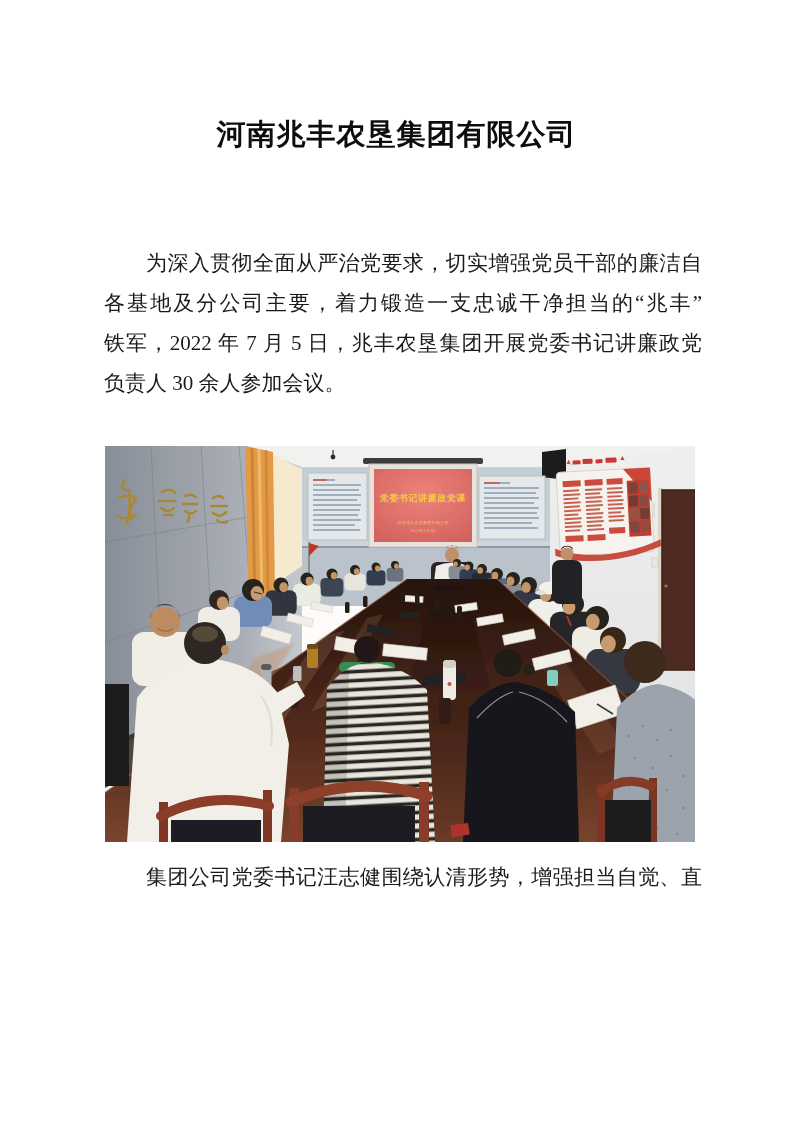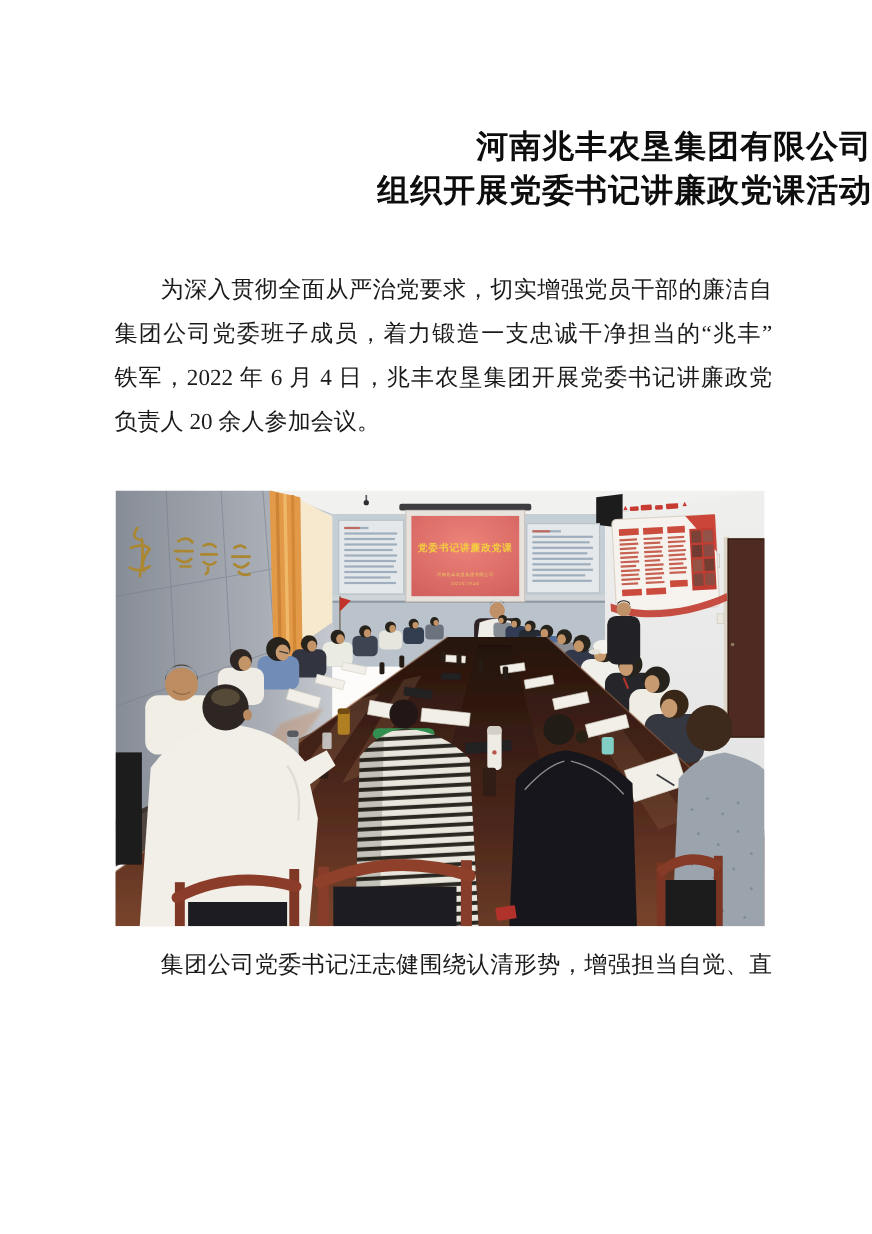--- a/index.html
+++ b/index.html
@@ -2,21 +2,21 @@
 <html><head>
 <meta charset="utf-8">
 <style>
   html,body{margin:0;padding:0;background:#ffffff;}
   .page{
     position:relative;width:793px;height:1122px;background:#ffffff;overflow:hidden;
     font-family:"Liberation Serif","DejaVu Serif",serif;color:#161616;
   }
   .doc-title{position:absolute;top:114px;left:0;width:793px;}
   .t-line{
-    text-align:right;font-size:29px;line-height:40px;height:40px;
+    text-align:center;font-size:29px;line-height:40px;height:40px;
     font-weight:700;color:#0d0d0d;letter-spacing:1px;
   }
   .para{position:absolute;left:104px;width:598px;}
   .para1{top:243px;}
   .para2{top:857px;}
   .p-line{
     font-size:21px;line-height:40px;height:40px;white-space:nowrap0;
     text-align:justify;text-align-last:justify;color:#1a1a1a;
   }
   .p-line.first{text-indent:42px;}
@@ -26,28 +26,27 @@
   .scr-title{font-family:"Liberation Sans","DejaVu Sans",sans-serif;font-weight:bold;letter-spacing:0.8px;}
   .scr-sub{font-family:"Liberation Sans","DejaVu Sans",sans-serif;letter-spacing:0.3px;}
 </style>
 </head>
 <body>
 
 <div class="page">
 
   <div class="doc-title">
     <div class="t-line">河南兆丰农垦集团有限公司</div>
-    <div class="t-line">组织开展党委书记讲廉政党课活动</div>
   </div>
 
   <div class="para para1">
     <div class="p-line first">为深入贯彻全面从严治党要求，切实增强党员干部的廉洁自</div>
-    <div class="p-line">集团公司党委班子成员，着力锻造一支忠诚干净担当的“兆丰”</div>
-    <div class="p-line">铁军，2022 年 6 月 4 日，兆丰农垦集团开展党委书记讲廉政党</div>
-    <div class="p-line end">负责人 20 余人参加会议。</div>
+    <div class="p-line">各基地及分公司主要，着力锻造一支忠诚干净担当的“兆丰”</div>
+    <div class="p-line">铁军，2022 年 7 月 5 日，兆丰农垦集团开展党委书记讲廉政党</div>
+    <div class="p-line end">负责人 30 余人参加会议。</div>
   </div>
 
   <div class="photo">
   <svg width="590" height="396" viewBox="0 0 590 396" xmlns="http://www.w3.org/2000/svg">
     <defs>
       <linearGradient id="lwallG" x1="0" y1="0" x2="1" y2="0">
         <stop offset="0" stop-color="#868d99"></stop>
             <stop offset="0.7" stop-color="#aab0ba"></stop>
             <stop offset="1" stop-color="#c6cbd3"></stop>
       </linearGradient>

